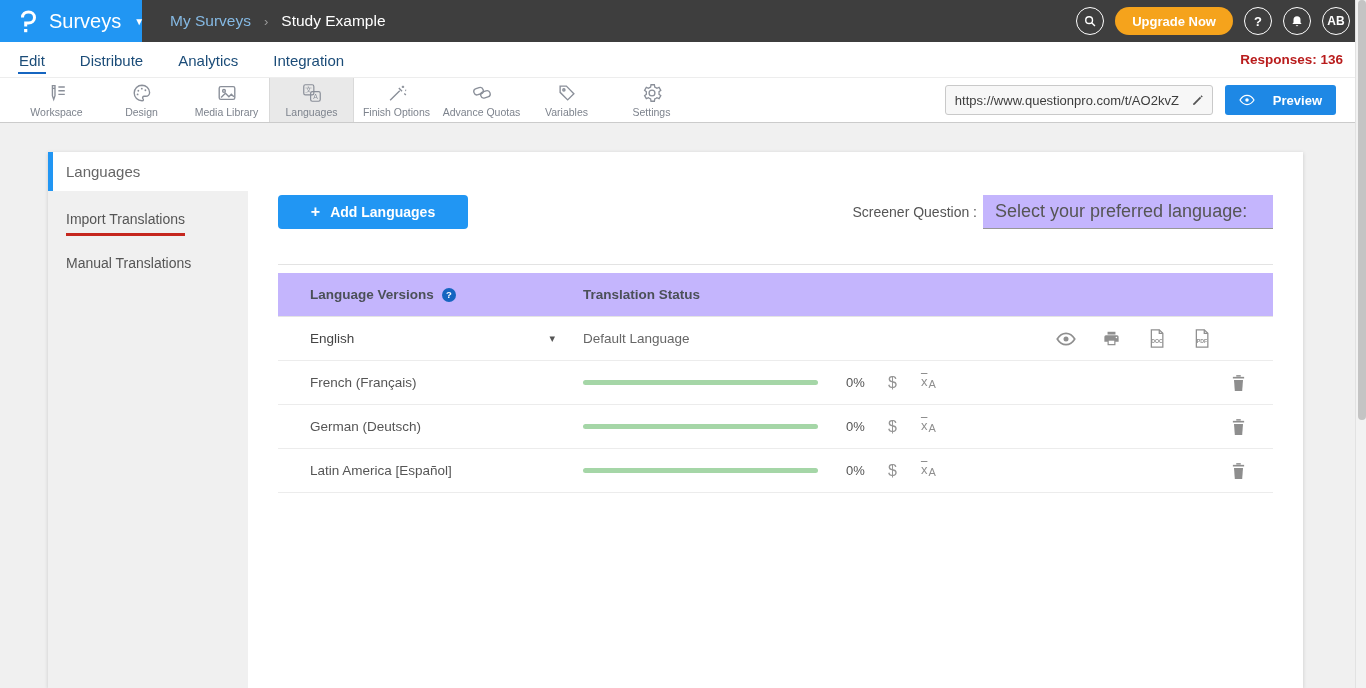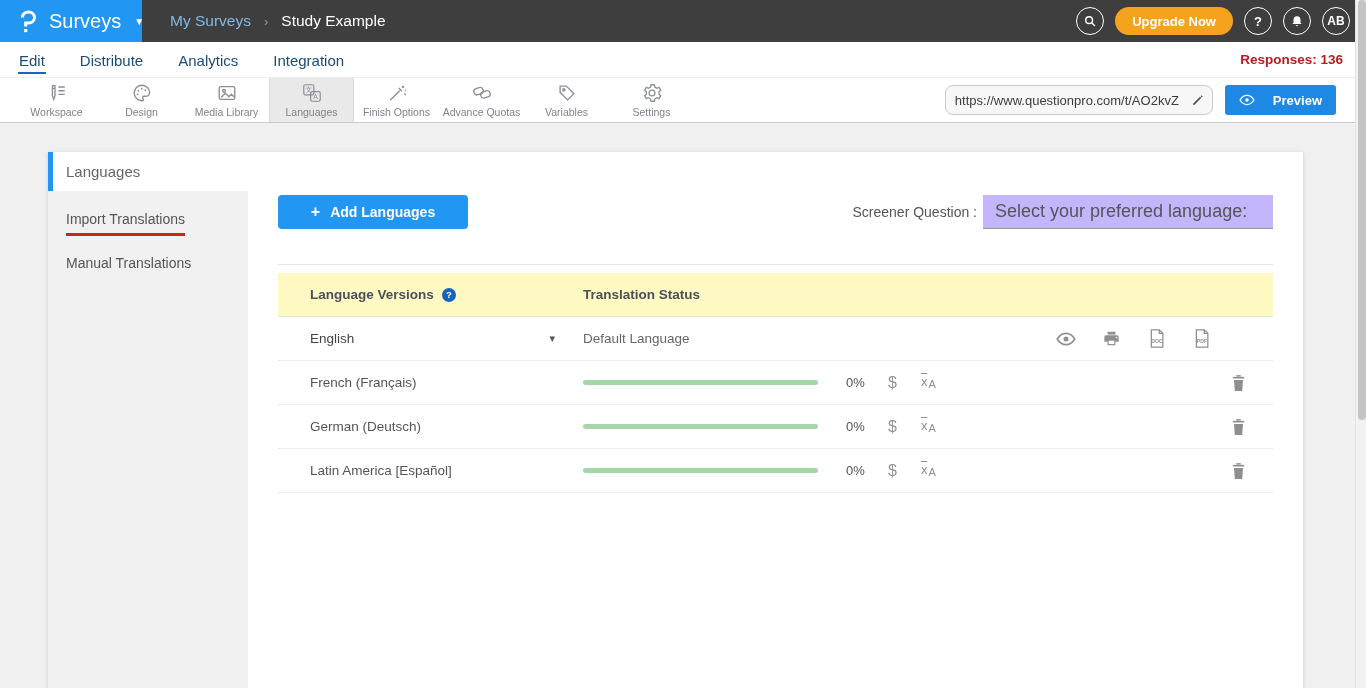--- a/index.html
+++ b/index.html
@@ -26,21 +26,21 @@
   .tab.active { border-bottom:2px solid #1565c0; padding-bottom:3px; }
   .responses { margin-left:auto; padding-right:23px; color:#b91c1c; font-size:13.5px; font-weight:bold; }
 
   
   .toolbar { position:absolute; left:0; top:77px; width:1366px; height:46px; background:#fff; border-top:1px solid #ededed; border-bottom:1px solid #cbcbcb; display:flex; align-items:stretch; padding-left:14px; }
   .tool { width:85px; display:flex; flex-direction:column; align-items:center; justify-content:center; gap:2px; color:#8a8f99; cursor:pointer; }
   .tool svg { display:block; }
   .tool-label { font-size:10.5px; color:#7d838d; white-space:nowrap; }
   .tool.active { background:#e9e9e9; border-left:1px solid #d9d9d9; border-right:1px solid #d9d9d9; }
   .toolbar-right { margin-left:auto; display:flex; align-items:center; gap:12px; padding-right:30px; }
-  .url-box { width:268px; height:30px; background:#f7f7f7; border:1px solid #c9c9c9; border-radius:8px; display:flex; align-items:center; overflow:hidden; }
+  .url-box { width:268px; height:30px; background:#f7f7f7; border:1px solid #c9c9c9; border-radius:3px; display:flex; align-items:center; overflow:hidden; }
   .url-box input { flex:1; border:none; background:transparent; font-family:"Liberation Sans",sans-serif; font-size:13px; color:#3d3d3d; padding:0 4px 0 9px; outline:none; white-space:nowrap; }
   .pencil-btn { width:28px; height:100%; display:flex; align-items:center; justify-content:center; cursor:pointer; color:#555; }
   .preview-btn { height:30px; padding:0 14px; background:#1e88e5; border-radius:3px; color:#fff; font-size:13px; font-weight:bold; display:flex; align-items:center; gap:18px; cursor:pointer; }
 
   
   .card { position:absolute; left:48px; top:152px; width:1255px; height:536px; background:#fff; box-shadow:0 1px 4px rgba(0,0,0,.16); }
   .card-accent { position:absolute; left:0; top:0; width:5px; height:39px; background:#2196f3; }
   .card-title { position:absolute; left:18px; top:0; height:39px; display:flex; align-items:center; font-size:15px; color:#666; }
   .subnav { position:absolute; left:0; top:39px; width:200px; bottom:0; background:#f0f0f0; padding-top:10px; }
   .subnav-item { padding:10px 18px 9px; font-size:14px; color:#555; cursor:pointer; }
@@ -49,21 +49,21 @@
 
   .content { position:absolute; left:200px; top:39px; right:0; bottom:0; background:#fff; }
   .add-btn { position:absolute; left:30px; top:4px; width:190px; height:34px; background:#2196f3; border-radius:4px; color:#fff; font-size:14px; font-weight:bold; display:flex; align-items:center; justify-content:center; gap:10px; cursor:pointer; }
   .add-btn .plus { font-size:16px; font-weight:bold; }
   .screener { position:absolute; right:30px; top:4px; display:flex; align-items:center; gap:6px; }
   .screener-label { font-size:14px; color:#555; }
   .screener-select { width:290px; height:34px; background:#c4b5fd; border-bottom:1px solid #979797; display:flex; align-items:center; padding:0 12px; font-size:18px; color:#555; cursor:pointer; }
   .content-divider { position:absolute; left:30px; right:30px; top:73px; border-top:1px solid #e3e3e3; }
 
   .lang-table { position:absolute; left:30px; right:30px; top:82px; }
-  .thead { height:44px; background:#fef9c3; border-bottom:1px solid #e4e4e4; display:flex; align-items:center; padding-left:32px; font-size:13.5px; font-weight:bold; color:#4b5058; }
+  .thead { height:44px; background:#c4b5fd; border-bottom:1px solid #e4e4e4; display:flex; align-items:center; padding-left:32px; font-size:13.5px; font-weight:bold; color:#4b5058; }
   .col-name { width:273px; display:flex; align-items:center; }
   .help-circle { width:14px; height:14px; border-radius:50%; background:#1565c0; color:#fff; font-size:9.5px; font-weight:bold; display:inline-flex; align-items:center; justify-content:center; margin-left:8px; cursor:pointer; }
   .row { height:44px; border-bottom:1px solid #ececec; display:flex; align-items:center; padding-left:32px; font-size:13.5px; color:#555; }
   .name-cell { width:273px; display:flex; align-items:center; justify-content:space-between; }
   .caret-down { color:#555; font-size:11px; margin-right:28px; cursor:pointer; }
   .status-cell { flex:1; display:flex; align-items:center; }
   .default-lang { color:#666; }
   .doc-icons { display:flex; align-items:center; gap:26px; margin-right:62px; color:#8f8f8f; }
   .doc-icons > * { cursor:pointer; display:flex; }
   .progress-bar { width:235px; height:5px; border-radius:3px; background:#a5d6a7; }

